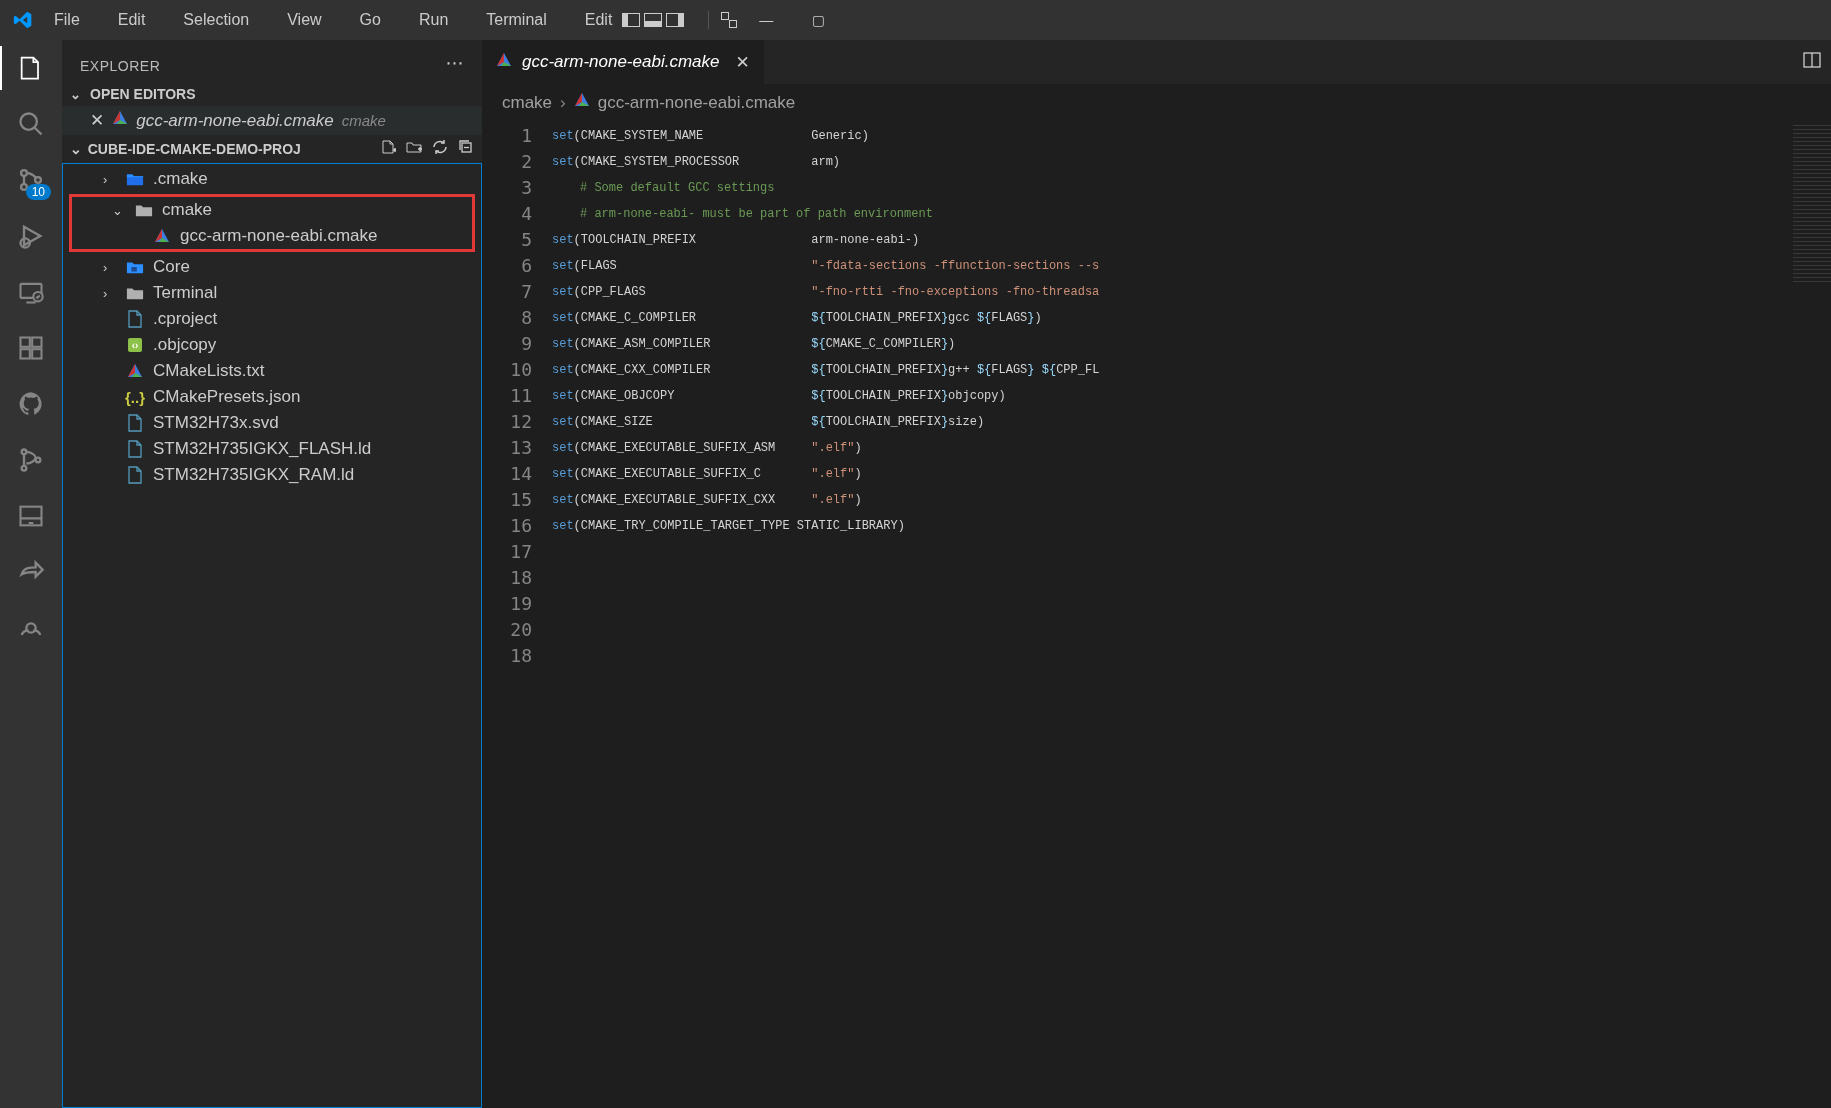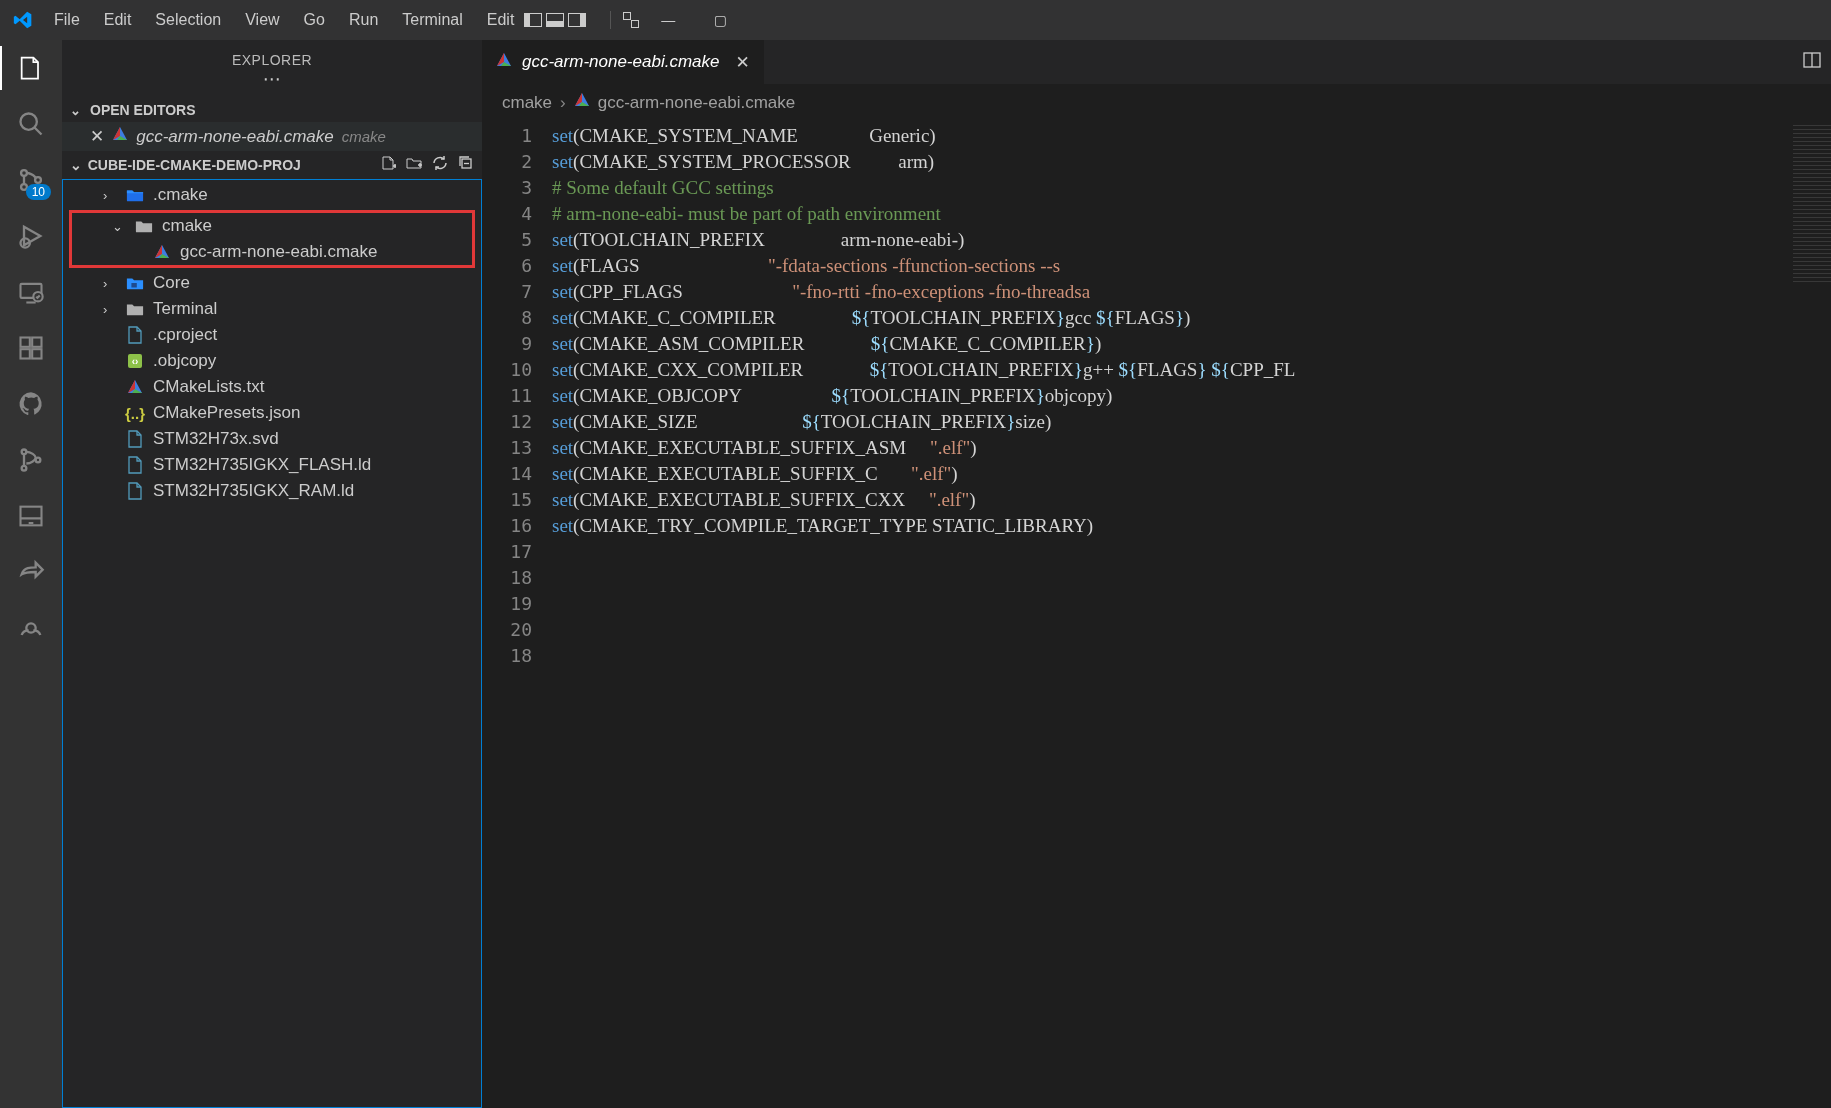--- a/index.html
+++ b/index.html
@@ -1,19 +1,19 @@
 <!DOCTYPE html>
 <html><head>
 <meta charset="utf-8">
 <style>
 * { margin:0; padding:0; box-sizing:border-box; }
 body { font-family:"Segoe UI",sans-serif; background:#1e1e1e; color:#ccc; overflow:hidden; width:1831px; height:1108px; }
 .titlebar { height:40px; background:#323233; display:flex; align-items:center; padding:0 8px; font-size:16px; color:#ccc; }
 .titlebar .logo { width:22px; height:22px; margin:0 10px 0 4px; display:flex; align-items:center; justify-content:center; }
-.titlebar .menu { display:flex; gap:4px; }
+.titlebar .menu { display:flex; gap:18px; }
 .titlebar .menu span { padding:4px 10px; cursor:pointer; }
 .titlebar .title { flex:1; text-align:center; color:#ccc; font-size:16px; }
 .titlebar .winctrl { display:flex; gap:6px; align-items:center; }
 .titlebar .winctrl .layout-icons { display:flex; gap:4px; margin-right:12px; }
 .titlebar .winctrl .panel-box { width:18px; height:14px; border:1px solid #ccc; position:relative; }
 .titlebar .winctrl .panel-left::before { content:''; position:absolute; left:0; top:0; bottom:0; width:5px; background:#ccc; }
 .titlebar .winctrl .panel-bottom::before { content:''; position:absolute; left:0; right:0; bottom:0; height:5px; background:#ccc; }
 .titlebar .winctrl .panel-right::before { content:''; position:absolute; right:0; top:0; bottom:0; width:5px; background:#ccc; }
 .titlebar .winctrl .divider { width:1px; height:18px; background:#555; margin:0 6px; }
 .titlebar .winctrl .grid { width:16px; height:16px; position:relative; }
@@ -22,21 +22,21 @@
 .titlebar .winctrl .grid::after { right:0; bottom:0; width:6px; height:6px; }
 .titlebar .winbtn { width:46px; height:40px; display:flex; align-items:center; justify-content:center; color:#ccc; font-size:14px; }
 .main { display:flex; height:calc(100% - 40px); }
 .activitybar { width:62px; background:#333333; display:flex; flex-direction:column; align-items:center; padding-top:12px; gap:24px; }
 .activitybar .aicon { width:32px; height:32px; color:#858585; display:flex; align-items:center; justify-content:center; position:relative; cursor:pointer; }
 .activitybar .aicon.active { color:#fff; }
 .activitybar .aicon.active::before { content:''; position:absolute; left:-15px; top:-6px; bottom:-6px; width:2px; background:#fff; }
 .activitybar .badge { position:absolute; bottom:-4px; right:-4px; background:#007acc; color:#fff; border-radius:10px; font-size:12px; padding:1px 6px; }
 .activitybar svg { width:28px; height:28px; }
 .sidebar { width:420px; background:#252526; display:flex; flex-direction:column; font-size:17px; }
-.sidebar-header { padding:12px 18px 8px; display:flex; justify-content:space-between; align-items:center; color:#bbb; font-size:14px; letter-spacing:0.5px;flex-direction:column; }
+.sidebar-header { padding:12px 18px 8px; display:flex; justify-content:space-between; align-items:flex-end; color:#bbb; font-size:14px; letter-spacing:0.5px; }
 .sidebar-header .dots { font-size:18px; color:#ccc; }
 .section-hdr { padding:4px 8px; display:flex; align-items:center; gap:6px; color:#ccc; font-size:14px; font-weight:700; cursor:pointer; }
 .section-hdr .chev { font-size:13px; width:14px; }
 .proj-hdr { padding:4px 8px; display:flex; align-items:center; gap:6px; color:#ccc; font-size:14px; font-weight:700; justify-content:space-between; cursor:pointer; }
 .proj-hdr .lhs { display:flex; align-items:center; gap:6px; }
 .proj-hdr .actions { display:flex; gap:10px; color:#ccc; font-size:16px; }
 .open-editor-row { padding:4px 10px 4px 28px; display:flex; align-items:center; gap:8px; font-style:italic; color:#ccc; background:#2a2d2e; }
 .open-editor-row .close { font-style:normal; color:#ccc; }
 .open-editor-row .dim { color:#888; font-style:italic; font-size:15px; }
 .tree { border:1px solid #007fd4; flex:1; overflow:auto; padding-top:2px; }
@@ -52,25 +52,25 @@
 .editor { flex:1; display:flex; flex-direction:column; background:#1e1e1e; min-width:0; }
 .tabbar { height:44px; background:#252526; display:flex; align-items:stretch; }
 .tab { background:#1e1e1e; padding:0 14px; display:flex; align-items:center; gap:10px; font-style:italic; font-size:17px; color:#fff; border-right:1px solid #252526; }
 .tab .close { font-style:normal; color:#ccc; margin-left:6px; cursor:pointer; }
 .tabbar .spacer { flex:1; }
 .tabbar .tabactions { display:flex; align-items:center; padding:0 10px; gap:10px; }
 .breadcrumb { padding:8px 20px; display:flex; align-items:center; gap:8px; color:#a0a0a0; font-size:17px; }
 .breadcrumb .sep { color:#888; }
 .code-area { flex:1; display:flex; overflow:hidden; position:relative; }
 .gutter { width:70px; text-align:right; padding-right:20px; color:#858585; font-family:Consolas,monospace; font-size:18px; line-height:26px; padding-top:2px; user-select:none; }
-.code { flex:1; font-family:Liberation Serif, serif; font-size:19px; line-height:26px; white-space:pre; color:#d4d4d4; padding-top:2px; overflow:hidden; }
+.code { flex:1; font-family:Liberation Mono, monospace; font-size:12px; line-height:26px; white-space:pre; color:#d4d4d4; padding-top:2px; overflow:hidden; }
 .kw { color:#569cd6; }
 .var { color:#9cdcfe; }
 .str { color:#ce9178; }
-.cm { color:#6a9955; }
+.cm { color:#6a9955;margin-left:28px; }
 .minimap { width:38px; background:#1e1e1e; opacity:0.25; background-image:repeating-linear-gradient(#888 0 1px, transparent 1px 4px); height:160px; margin-top:4px; }
 svg.folder { width:18px; height:16px; }
 svg.file-svg { width:16px; height:18px; }
 </style>
 </head>
 <body>
 
 <div class="titlebar">
   <div class="logo">
     <svg viewBox="0 0 24 24" width="20" height="20">

